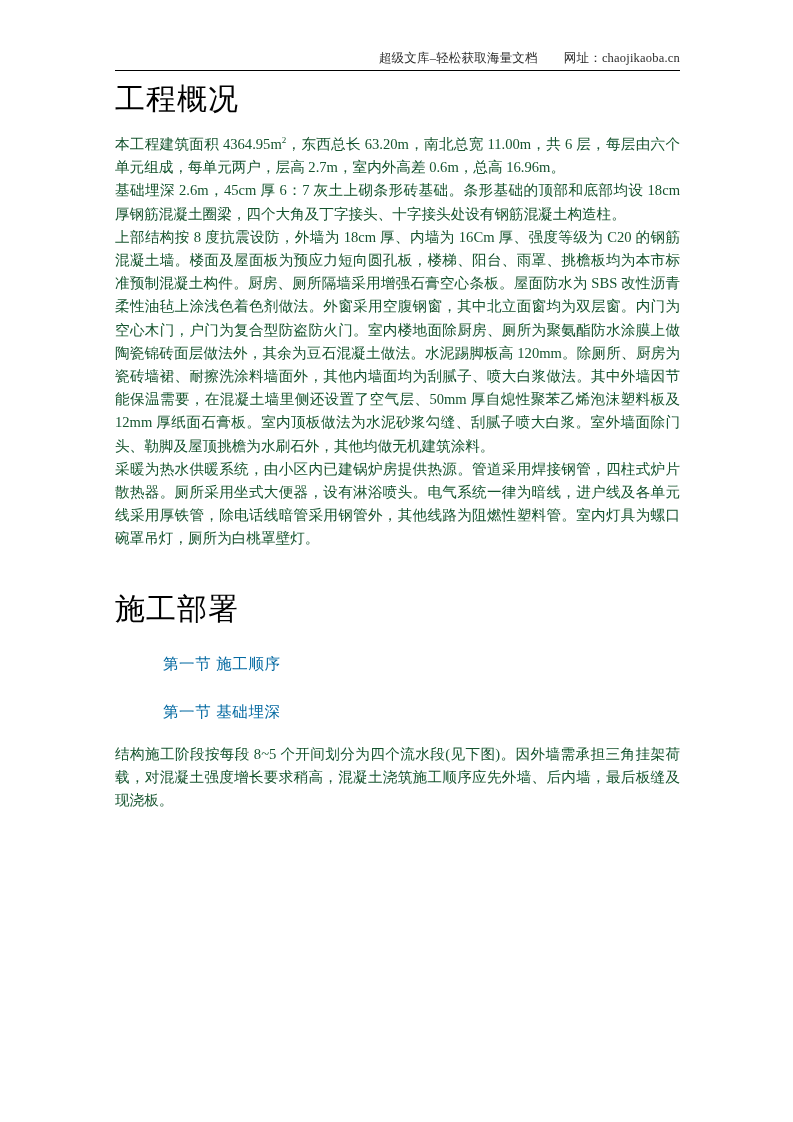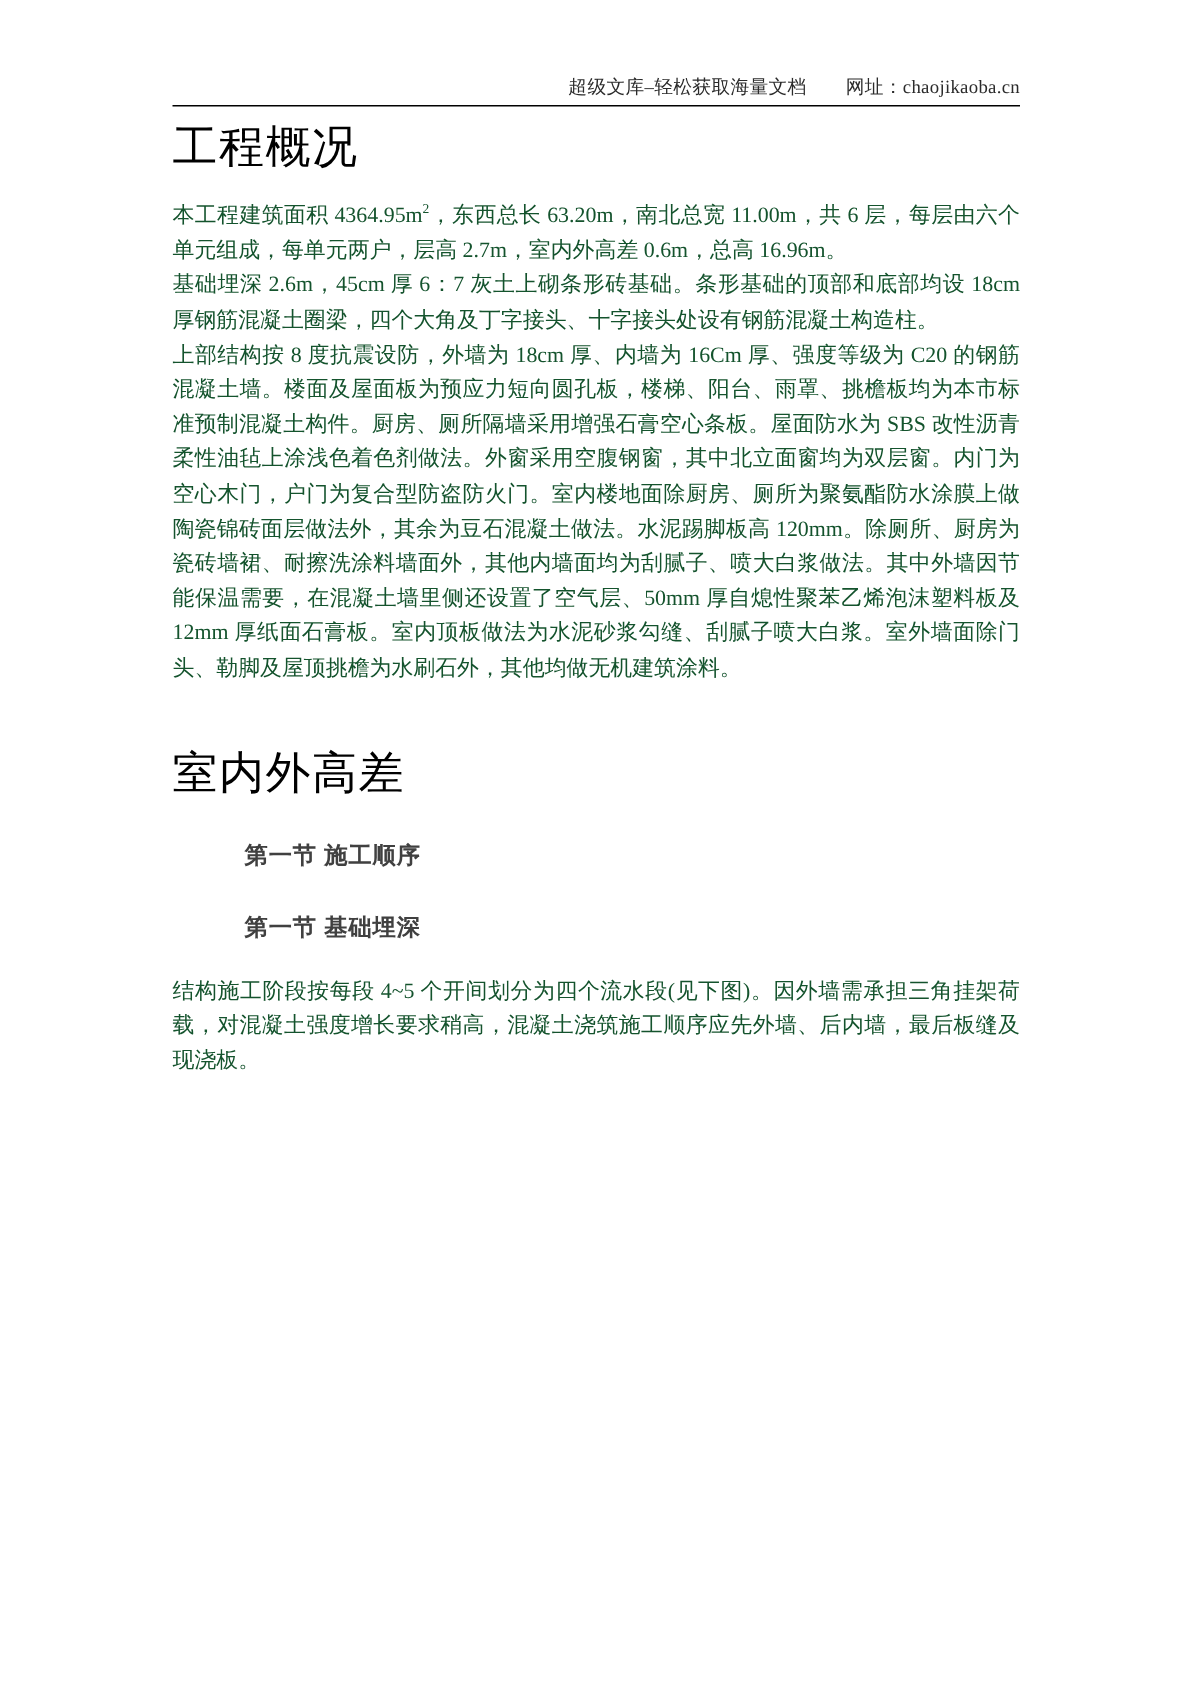--- a/index.html
+++ b/index.html
@@ -66,27 +66,27 @@
     letter-spacing: 1px;
     color: #000000;
   }
   h1.doc-h1.second {
     margin-top: 38px;
     margin-bottom: 16px;
   }
 
   h2.doc-h2 {
     font-family: "Liberation Sans", "DejaVu Sans", sans-serif;
-    font-weight: bold;
+    font-weight: normal;
     font-size: 15.5px;
     line-height: 26px;
     margin: 22px 0 18px 0;
     padding-left: 48px;
     letter-spacing: 0.6px;
-    color: #404040;
+    color: #0369a1;
   }
 
   p.para {
     font-size: 14.6px;
     line-height: 23.2px;
     margin: 0;
     text-align: justify;
     text-justify: inter-ideograph;
     letter-spacing: 0px;
     color: #14532d;
@@ -112,23 +112,24 @@
     <div class="header-rule"></div>
   </div>
 
   <div class="content">
 
     <h1 class="doc-h1">工程概况</h1>
 
     <p class="para"><span>本工程建筑面积 4364.95m<sup>2</sup>，东西总长 63.20m，南北总宽 11.00m，共 6 层，每层由六个单元组成，每单元两户，层高 2.7m，室内外高差 0.6m，总高 16.96m。</span></p>
     <p class="para">基础埋深 2.6m，45cm 厚 6：7 灰土上砌条形砖基础。条形基础的顶部和底部均设 18cm 厚钢筋混凝土圈梁，四个大角及丁字接头、十字接头处设有钢筋混凝土构造柱。</p>
     <p class="para">上部结构按 8 度抗震设防，外墙为 18cm 厚、内墙为 16Cm 厚、强度等级为 C20 的钢筋混凝土墙。楼面及屋面板为预应力短向圆孔板，楼梯、阳台、雨罩、挑檐板均为本市标准预制混凝土构件。厨房、厕所隔墙采用增强石膏空心条板。屋面防水为 SBS 改性沥青柔性油毡上涂浅色着色剂做法。外窗采用空腹钢窗，其中北立面窗均为双层窗。内门为空心木门，户门为复合型防盗防火门。室内楼地面除厨房、厕所为聚氨酯防水涂膜上做陶瓷锦砖面层做法外，其余为豆石混凝土做法。水泥踢脚板高 120mm。除厕所、厨房为瓷砖墙裙、耐擦洗涂料墙面外，其他内墙面均为刮腻子、喷大白浆做法。其中外墙因节能保温需要，在混凝土墙里侧还设置了空气层、50mm 厚自熄性聚苯乙烯泡沫塑料板及 12mm 厚纸面石膏板。室内顶板做法为水泥砂浆勾缝、刮腻子喷大白浆。室外墙面除门头、勒脚及屋顶挑檐为水刷石外，其他均做无机建筑涂料。</p>
+    <p class="para">采暖为热水供暖系统，由小区内已建锅炉房提供热源。管道采用焊接钢管，四柱式炉片散热器。厕所采用坐式大便器，设有淋浴喷头。电气系统一律为暗线，进户线及各单元线采用厚铁管，除电话线暗管采用钢管外，其他线路为阻燃性塑料管。室内灯具为螺口碗罩吊灯，厕所为白桃罩壁灯。</p>
 
-    <h1 class="doc-h1 second">室内外高差</h1>
+    <h1 class="doc-h1 second">施工部署</h1>
 
     <h2 class="doc-h2">第一节 施工顺序</h2>
 
     <h2 class="doc-h2">第一节 基础埋深</h2>
-    <p class="para">结构施工阶段按每段 4~5 个开间划分为四个流水段(见下图)。因外墙需承担三角挂架荷载，对混凝土强度增长要求稍高，混凝土浇筑施工顺序应先外墙、后内墙，最后板缝及现浇板。</p>
+    <p class="para">结构施工阶段按每段 8~5 个开间划分为四个流水段(见下图)。因外墙需承担三角挂架荷载，对混凝土强度增长要求稍高，混凝土浇筑施工顺序应先外墙、后内墙，最后板缝及现浇板。</p>
 
   </div>
 
 </div>
 
 </body></html>

